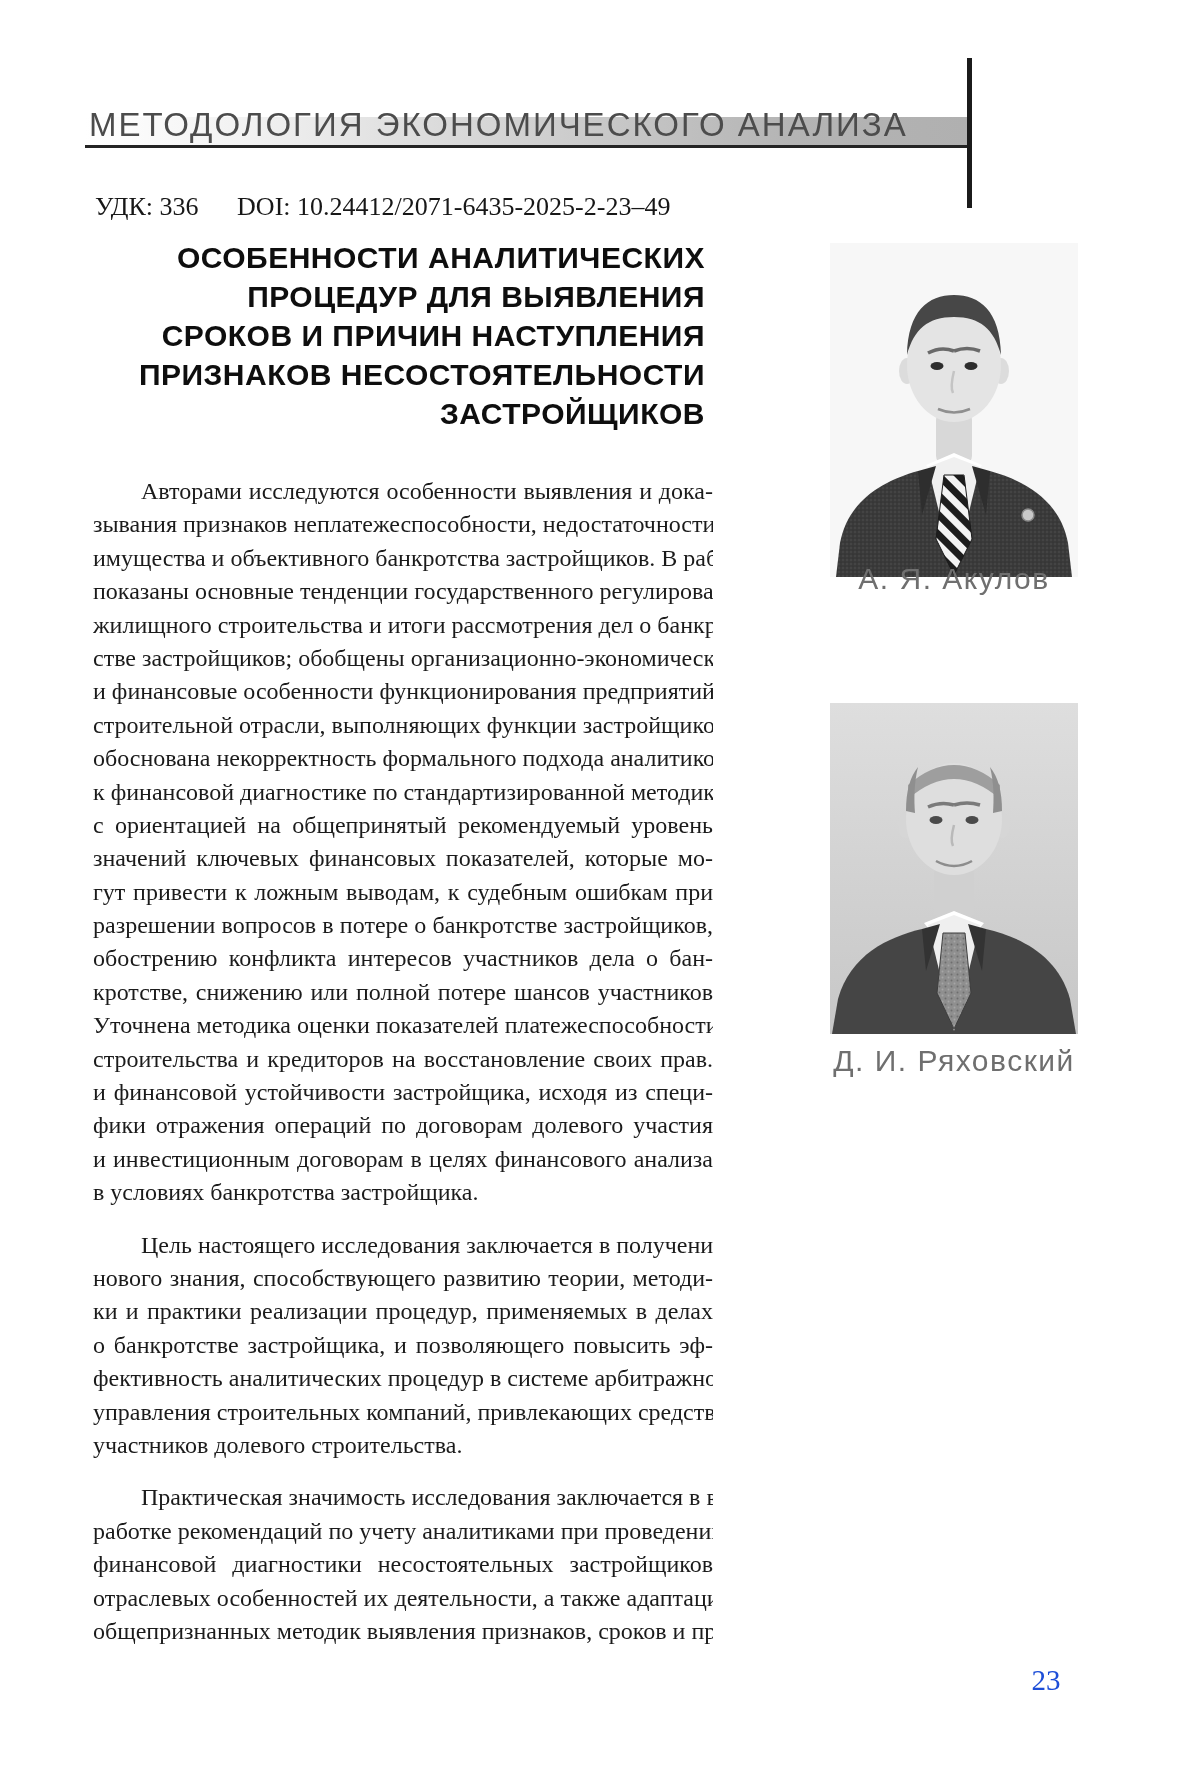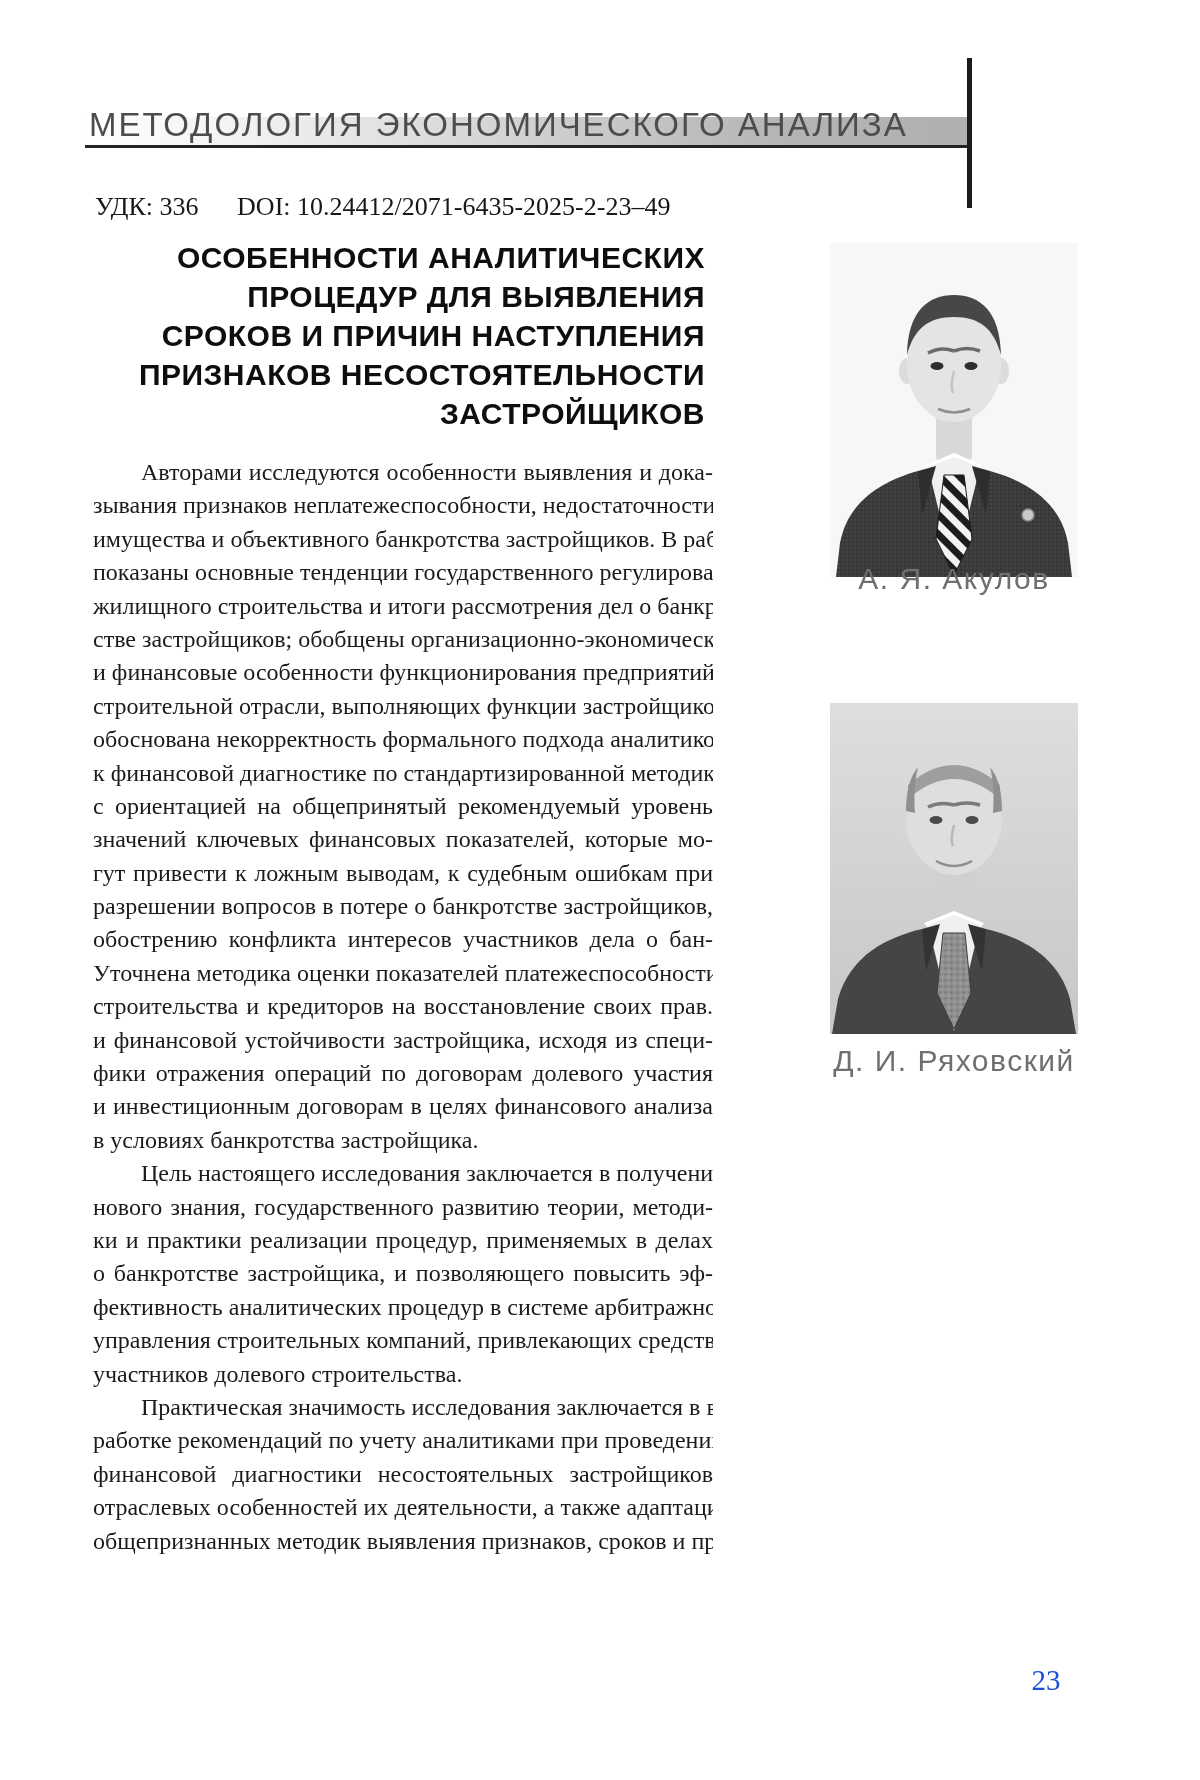--- a/index.html
+++ b/index.html
@@ -32,21 +32,21 @@
     letter-spacing:0.5px;
   }
   .abstract {
     position:absolute; left:93px; top:456px; width:620px;
     font-size:24px; line-height:33.4px; color:#1b1b1b;
   }
   .para .line {
     text-align:justify; text-align-last:justify;
     white-space:nowrap; overflow:hidden; height:33.4px;
   }
-  .para .line.first { text-indent:48px; }
+  .para .line.first { text-indent:48px;margin-top:19px; }
   .para .line.last  { text-align-last:left; }
   .photo {
     position:absolute; left:830px; width:248px; overflow:hidden; background:#eee;
   }
   .photo svg { display:block; width:100%; height:100%; }
   #photo-akulov { top:243px; height:334px; }
   #photo-ryakhovsky { top:703px; height:331px; }
   .caption {
     position:absolute; left:820px; width:268px; text-align:center;
     font-family:"Liberation Sans", sans-serif; font-weight:400; font-size:30px;
@@ -164,30 +164,31 @@
         <div class="line">стве застройщиков; обобщены организационно-экономические</div>
         <div class="line">и финансовые особенности функционирования предприятий</div>
         <div class="line">строительной отрасли, выполняющих функции застройщиков;</div>
         <div class="line">обоснована некорректность формального подхода аналитиков</div>
         <div class="line">к финансовой диагностике по стандартизированной методике</div>
         <div class="line">с ориентацией на общепринятый рекомендуемый уровень</div>
         <div class="line">значений ключевых финансовых показателей, которые мо-</div>
         <div class="line">гут привести к ложным выводам, к судебным ошибкам при</div>
         <div class="line">разрешении вопросов в потере о банкротстве застройщиков,</div>
         <div class="line">обострению конфликта интересов участников дела о бан-</div>
+        <div class="line">кротстве, снижению или полной потере шансов участников</div>
         <div class="line">Уточнена методика оценки показателей платежеспособности</div>
         <div class="line">строительства и кредиторов на восстановление своих прав.</div>
         <div class="line">и финансовой устойчивости застройщика, исходя из специ-</div>
         <div class="line">фики отражения операций по договорам долевого участия</div>
         <div class="line">и инвестиционным договорам в целях финансового анализа</div>
         <div class="line last">в условиях банкротства застройщика.</div>
       </div>
       <div class="para">
         <div class="line first">Цель настоящего исследования заключается в получении</div>
-        <div class="line">нового знания, государственного развитию теории, методи-</div>
+        <div class="line">нового знания, способствующего развитию теории, методи-</div>
         <div class="line">ки и практики реализации процедур, применяемых в делах</div>
         <div class="line">о банкротстве застройщика, и позволяющего повысить эф-</div>
         <div class="line">фективность аналитических процедур в системе арбитражного</div>
         <div class="line">управления строительных компаний, привлекающих средства</div>
         <div class="line last">участников долевого строительства.</div>
       </div>
       <div class="para">
         <div class="line first">Практическая значимость исследования заключается в вы-</div>
         <div class="line">работке рекомендаций по учету аналитиками при проведении</div>
         <div class="line">финансовой диагностики несостоятельных застройщиков</div>

